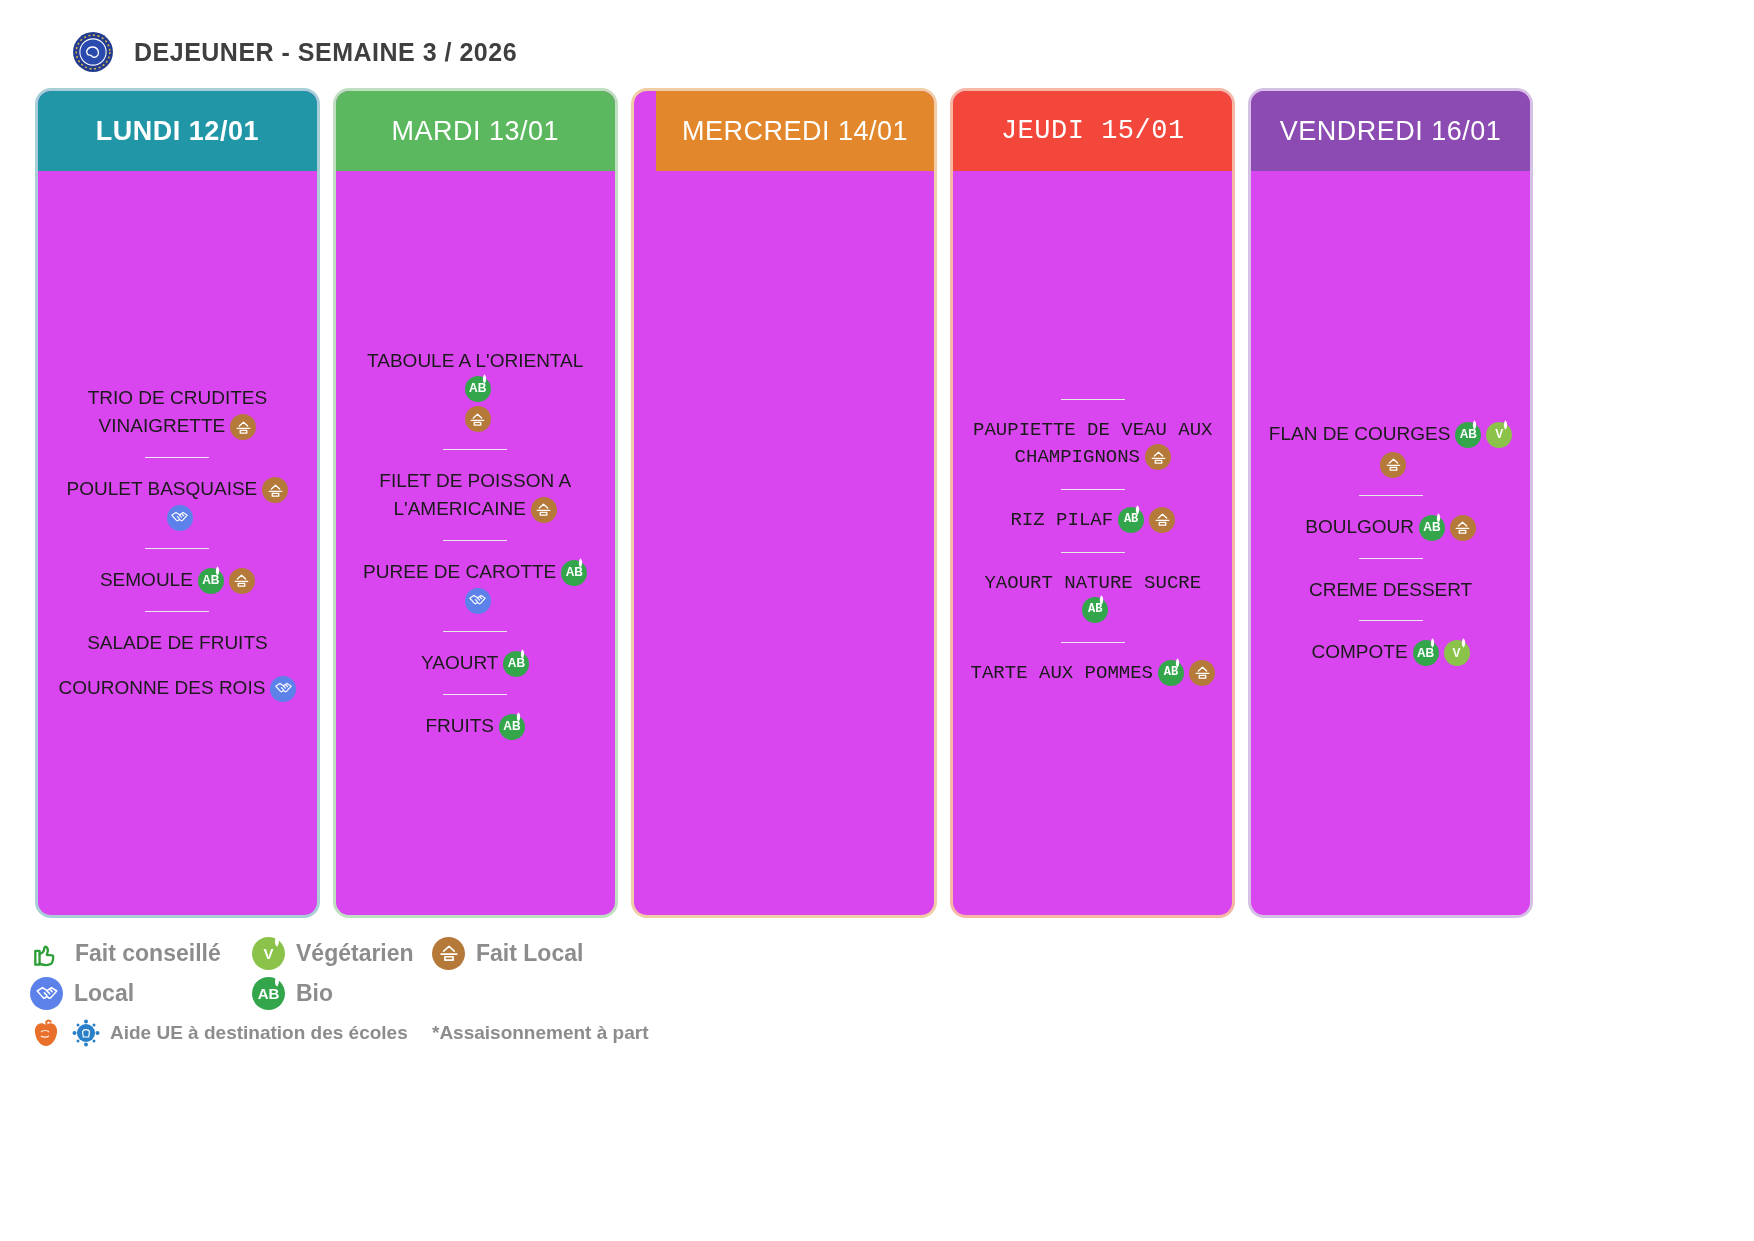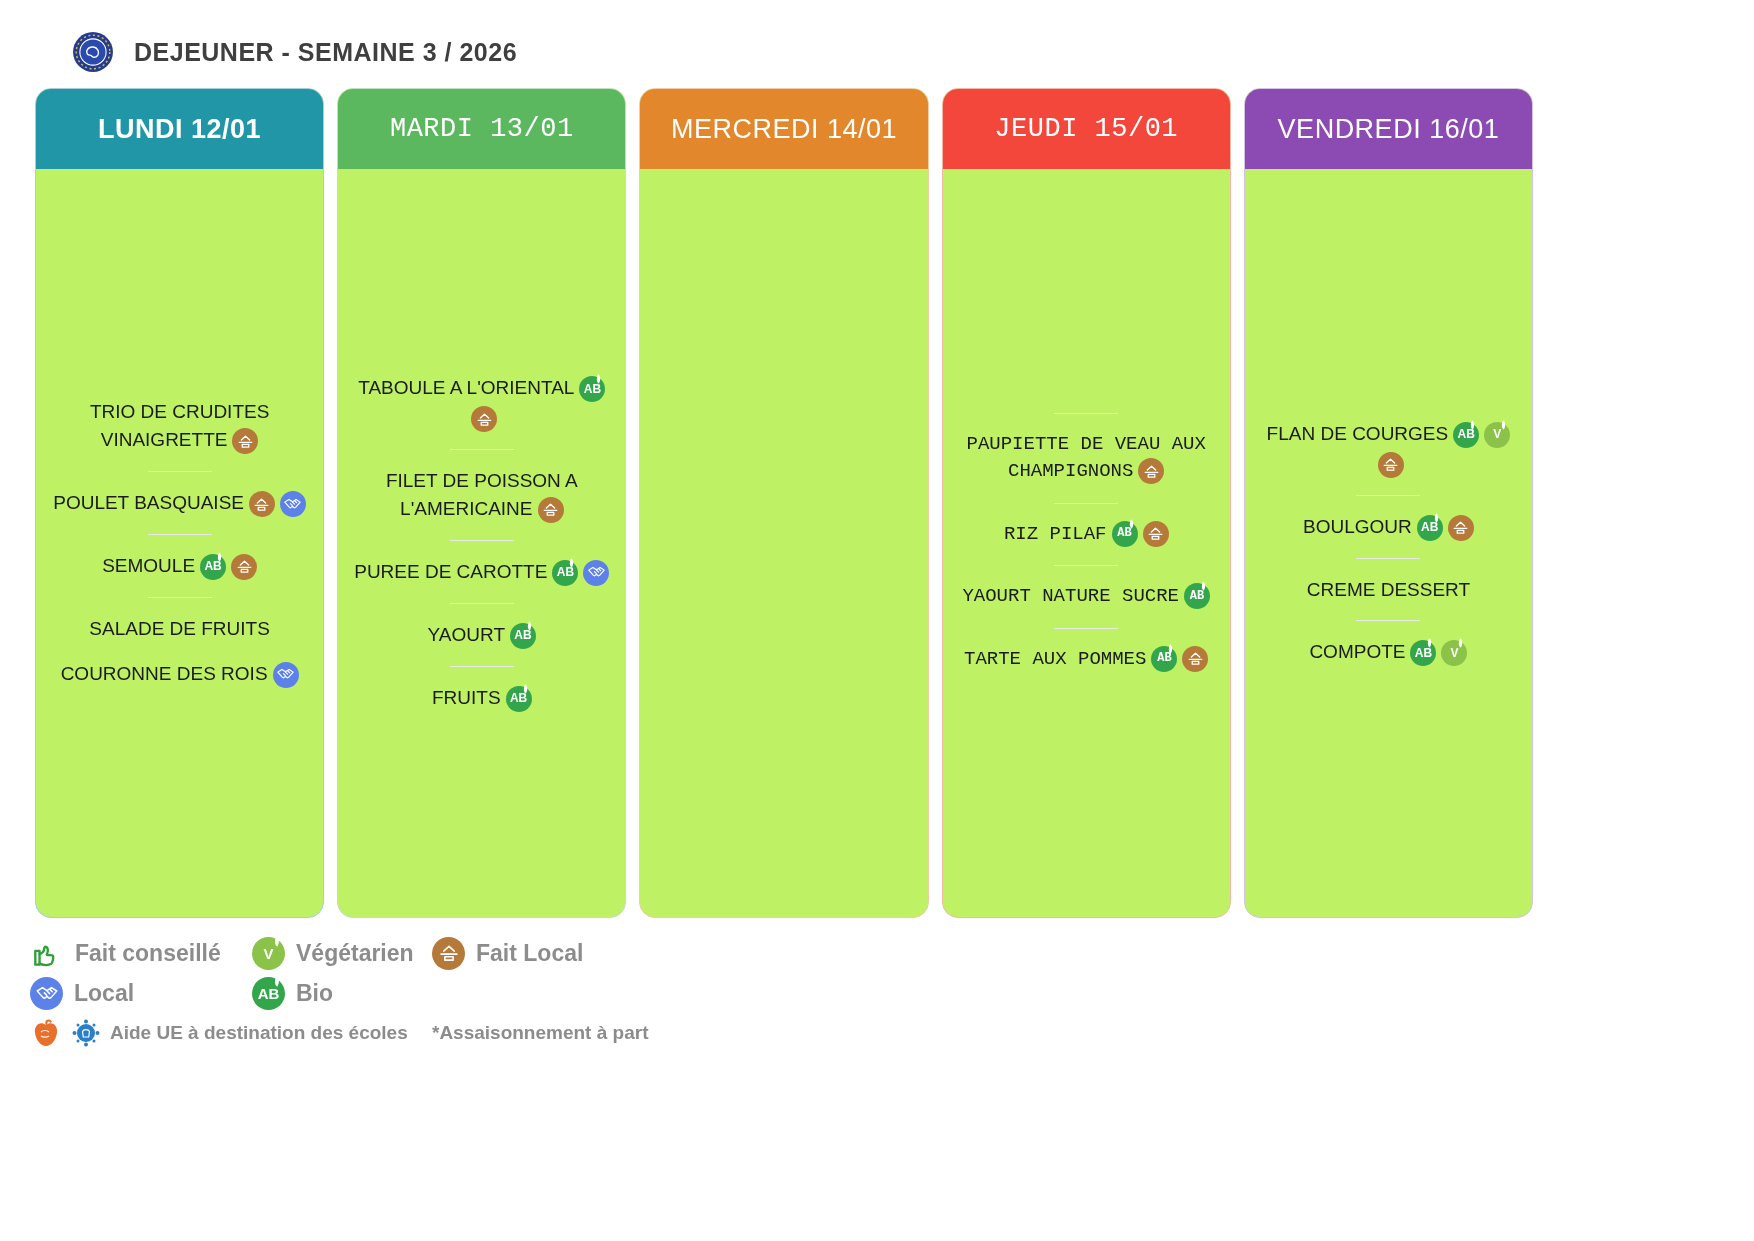--- a/index.html
+++ b/index.html
@@ -11,22 +11,22 @@
   }
 
   
   .top { display:flex; align-items:center; gap:20px; padding:16px 0 0 72px; height:88px; }
   .school-logo svg { width:42px; height:42px; display:block; }
   .page-title { font-size:25px; font-weight:bold; color:#3f3f3f; letter-spacing:.5px; }
 
   
   .board { display:flex; gap:13px; margin:0 0 0 35px; width:1498px; height:830px; }
   .day-card {
-    flex:1; border:1px solid #ec4899; border-radius:16px;
-    display:flex; flex-direction:column; overflow:hidden; background:#bef264;
+    flex:1; border:3px solid #ec4899; border-radius:16px;
+    display:flex; flex-direction:column; overflow:hidden; background:#d946ef;
   }
   .day-header {
     height:80px; flex:0 0 80px; display:flex; align-items:center; justify-content:center;
     color:#fff; font-size:27px; letter-spacing:.5px;
   }
   .day-header.bold { font-weight:bold; }
   .day-body {
     flex:1; display:flex; flex-direction:column; align-items:center; justify-content:center;
     gap:17px; padding:10px 16px; text-align:center;
   }
@@ -133,21 +133,21 @@
                 <g fill="none" stroke="#fff" stroke-width="2" stroke-linejoin="round" stroke-linecap="round">
                   <path d="M3 12 l7-4.5 6 4 6-4 7 4.5-7.5 8.5 c-1.3 1.4-2.7 1.4-4 0 l-1.5-1.6 -1.6 1.6 c-1.3 1.3-2.6 1.3-3.9 0 z"></path>
                   <path d="M12.5 14.5 l3 3 M16 12 l3.5 3.5 M19.5 9.5 l3.5 3.5"></path>
                 </g>
               </svg>
             </span></div>
         </div>
       </div>
     </section>
     <section class="day-card" style="border-color: rgb(191, 224, 192);">
-      <div class="day-header" style="background: rgb(92, 184, 95); font-family: Liberation Mono, monospace;">MARDI 13/01</div>
+      <div class="day-header" style="background: rgb(92, 184, 95);">MARDI 13/01</div>
       <div class="day-body">
         <div class="menu-item">
           <div class="item-line">TABOULE A L'ORIENTAL<span class="badge b-bio" style="background: rgb(51, 166, 76);">AB</span></div>
           <div class="icons-row"><span class="badge b-fait_maison" style="background: rgb(181, 121, 58);">
               <svg viewBox="0 0 32 32">
                 <g fill="none" stroke="#fff" stroke-width="2.2" stroke-linecap="round" stroke-linejoin="round">
                   <path d="M9 13.5 L16 7 L23 13.5"></path>
                   <path d="M5.5 17.5 H26.5"></path>
                   <path d="M10.5 21 h11 v4.5 h-11 z"></path>
                 </g>
@@ -180,21 +180,21 @@
         <div class="divider"></div>
         <div class="menu-item">
           <div class="item-line">YAOURT<span class="badge b-bio" style="background: rgb(51, 166, 76);">AB</span></div>
         </div>
         <div class="divider"></div>
         <div class="menu-item">
           <div class="item-line">FRUITS<span class="badge b-bio" style="background: rgb(51, 166, 76);">AB</span></div>
         </div>
       </div>
     </section>
-    <section class="day-card" style="border-color: rgb(240, 205, 164);">
+    <section class="day-card" style="border-color: rgb(240, 205, 164); padding-left: 22px;">
       <div class="day-header" style="background: rgb(226, 135, 43);">MERCREDI 14/01</div>
       <div class="day-body"></div>
     </section>
     <section class="day-card" style="border-color: rgb(246, 183, 165); font-family: Liberation Mono, monospace;">
       <div class="day-header" style="background: rgb(244, 71, 60);">JEUDI 15/01</div>
       <div class="day-body">
         <div class="divider"></div>
         <div class="menu-item">
           <div class="item-line">PAUPIETTE DE VEAU AUX CHAMPIGNONS<span class="badge b-fait_maison" style="background: rgb(181, 121, 58);">
               <svg viewBox="0 0 32 32">

